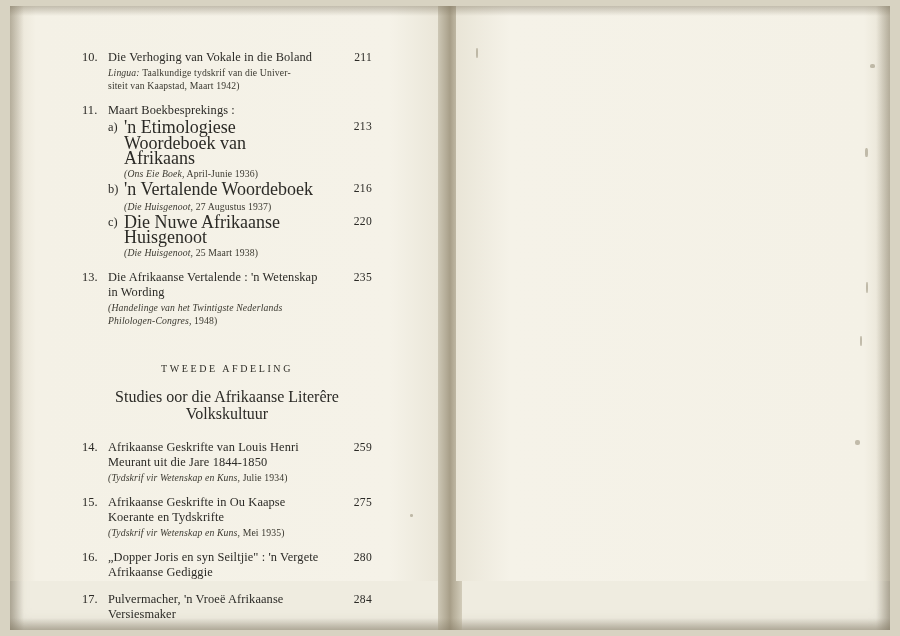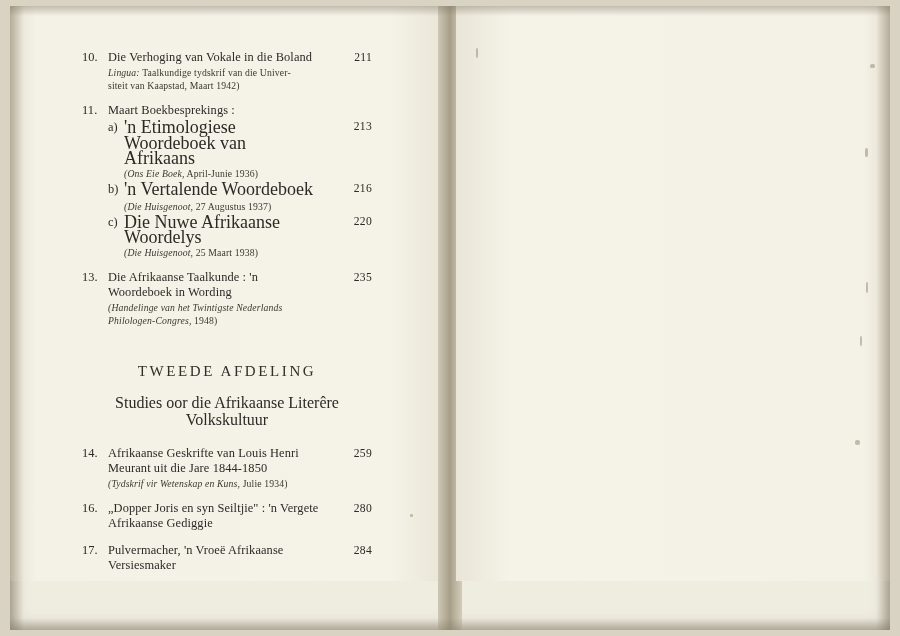--- a/index.html
+++ b/index.html
@@ -149,21 +149,21 @@
   .subitem .sub {
     margin-left: 16px;
   }
 
   .section-head {
     text-align: center;
     margin-top: 36px;
     margin-bottom: 18px;
   }
   .section-head .sh-title {
-    font-size: 15px;
+    font-size: 10px;
     letter-spacing: 2.6px;
     color: #2f2e28;
   }
   .section-head .sh-sub {
     margin-top: 14px;
     font-size: 16px;
     line-height: 17px;
     color: #2b2a26;
   }
 
@@ -210,32 +210,32 @@
 
           <div class="subitem">
             <span class="slabel">b)</span><span class="stitle">'n Vertalende Woordeboek</span>
             <span class="page-no">216</span>
             <div class="sub">
               <span>(Die Huisgenoot,</span><span class="rom"> 27 Augustus 1937)</span>
             </div>
           </div>
 
           <div class="subitem">
-            <span class="slabel">c)</span><span class="stitle">Die Nuwe Afrikaanse Woordelys</span>
+            <span class="slabel">c)</span><span class="stitle">Die Nuwe Afrikaanse Huisgenoot</span>
             <span class="page-no">220</span>
             <div class="sub">
               <span>(Die Huisgenoot,</span><span class="rom"> 25 Maart 1938)</span>
             </div>
           </div>
         </div>
 
 
         <div class="entry">
           <div class="line">
-            <span class="num">13.</span><span class="title">Die Afrikaanse Taalkunde : 'n Woordeboek in Wording</span>
+            <span class="num">13.</span><span class="title">Die Afrikaanse Vertalende : 'n Wetenskap in Wording</span>
             <span class="page-no">235</span>
           </div>
           <div class="sub">
             <span>(Handelinge van het Twintigste Nederlands</span><br>
             <span>Philologen-Congres,</span><span class="rom"> 1948)</span>
           </div>
         </div>
 
         <div class="section-head">
           <div class="sh-title">TWEEDE AFDELING</div>
@@ -248,20 +248,29 @@
         <div class="entry">
           <div class="line">
             <span class="num">14.</span><span class="title">Afrikaanse Geskrifte van Louis Henri Meurant uit die Jare 1844-1850</span>
             <span class="page-no">259</span>
           </div>
           <div class="sub">
             <span>(Tydskrif vir Wetenskap en Kuns,</span><span class="rom"> Julie 1934)</span>
           </div>
         </div>
 
+        <div class="entry">
+          <div class="line">
+            <span class="num">15.</span><span class="title">Afrikaanse Geskrifte in Ou Kaapse Koerante en Tydskrifte</span>
+            <span class="page-no">275</span>
+          </div>
+          <div class="sub">
+            <span>(Tydskrif vir Wetenskap en Kuns,</span><span class="rom"> Mei 1935)</span>
+          </div>
+        </div>
 
         <div class="entry">
           <div class="line">
             <span class="num">16.</span><span class="title">„Dopper Joris en syn Seiltjie" : 'n Vergete Afrikaanse Gediggie</span>
             <span class="page-no">280</span>
           </div>
         </div>
 
         <div class="entry">
           <div class="line">

